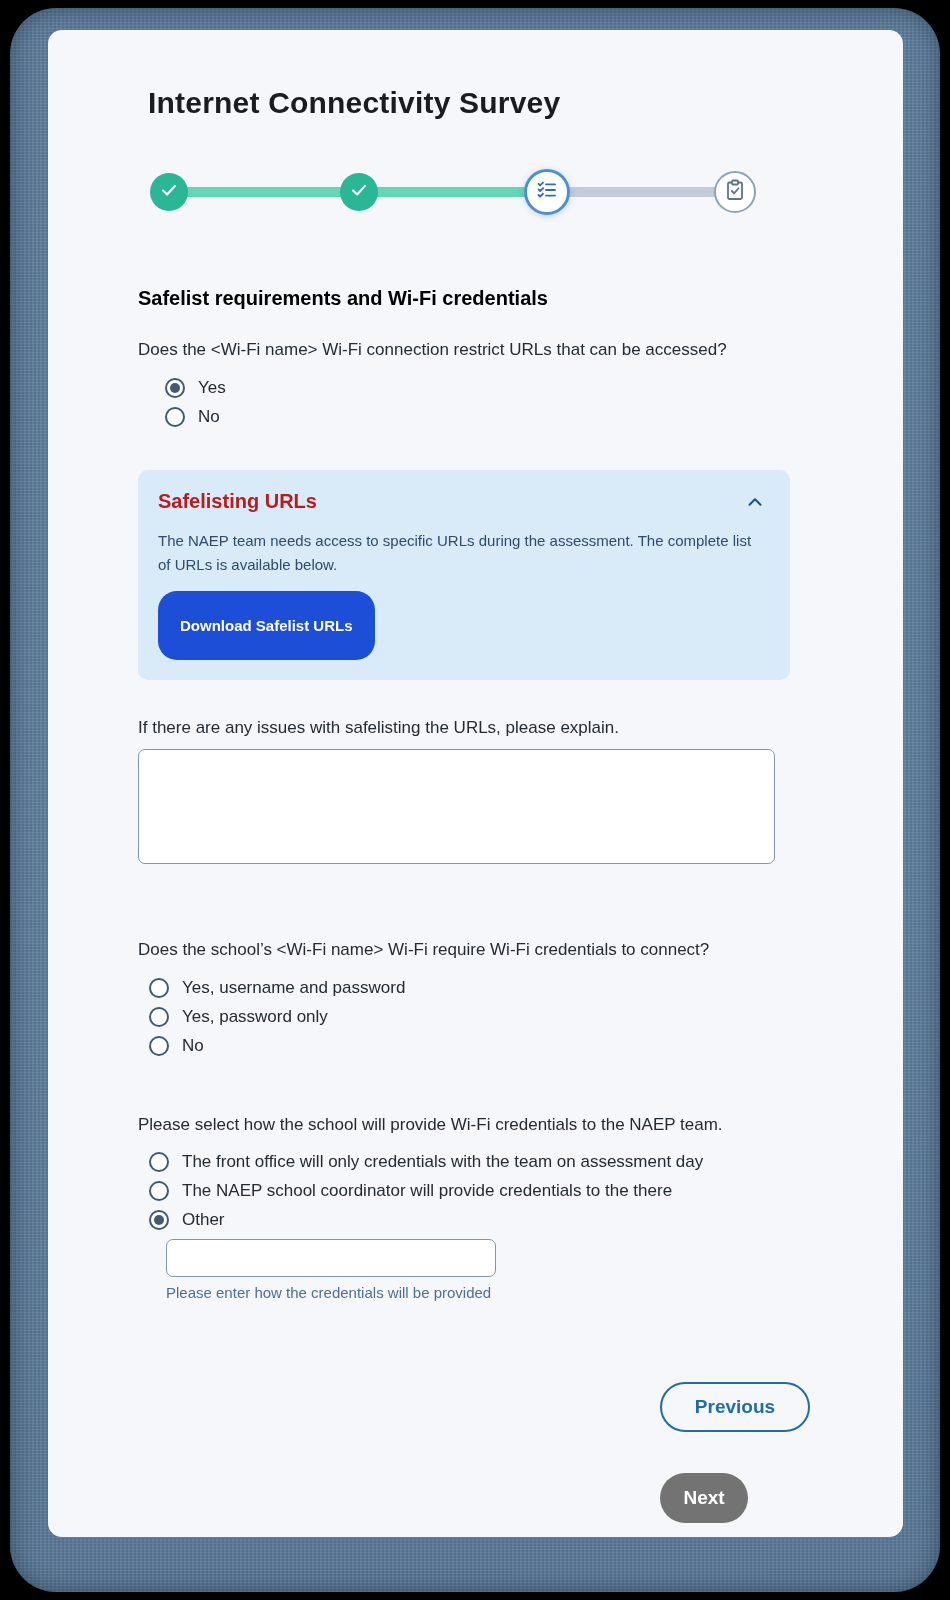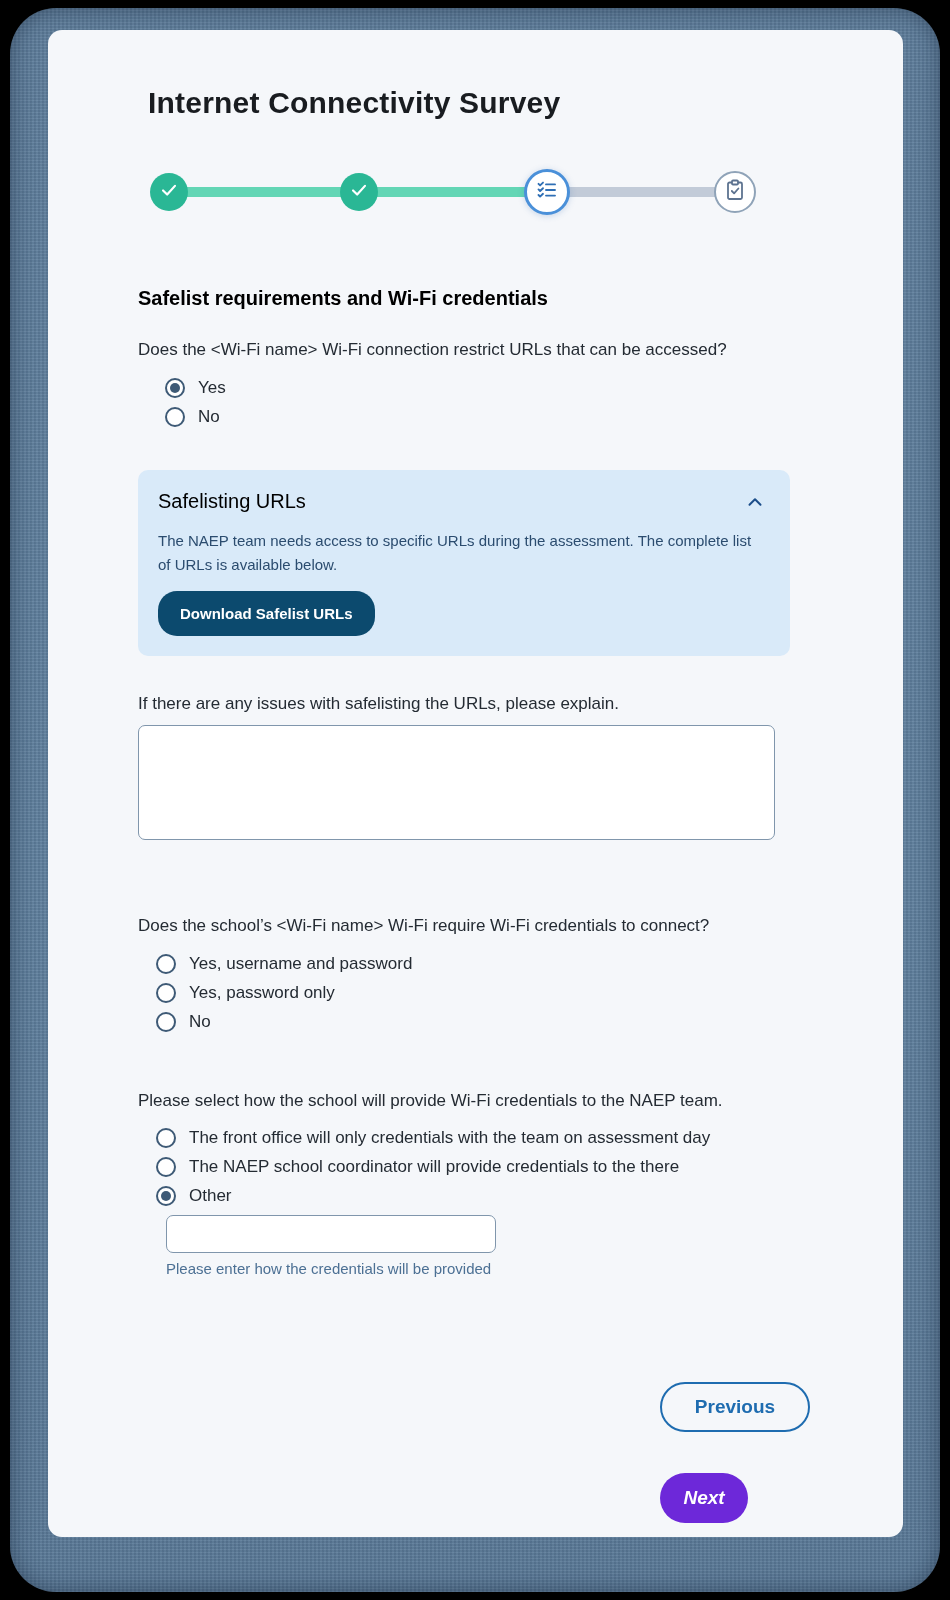--- a/index.html
+++ b/index.html
@@ -52,44 +52,44 @@
   .content { margin-left:90px; width:652px; }
   .section-heading { margin-top:71px; font-size:20px; font-weight:700; color:#000000; }
   .question { font-size:17px; color:#242b33; line-height:1.4; }
   .q1 { margin-top:28px; }
   .q2 { margin-top:70px; }
   .q3 { margin-top:57px; }
 
   .radio-group { margin-top:16px; }
   .radio-row { display:flex; align-items:center; gap:13px; margin-bottom:9px; cursor:pointer; }
   .indent-lg .radio-row { margin-left:27px;align-items:flex-end; }
-  .indent-sm .radio-row { margin-left:18px; }
+  .indent-sm .radio-row { margin-left:11px; }
   .radio {
     width:20px; height:20px; flex:none; border:2px solid #3e5a76; border-radius:50%;
     background:#fff; position:relative;
   }
   .radio.checked::after {
     content:""; position:absolute; inset:3px; border-radius:50%; background:#3e5a76;
   }
   .radio-label { font-size:17px; color:#242b33; }
 
   
   .panel {
     margin-top:43px; width:652px; background:#d9eaf9; border-radius:10px;
     padding:17px 20px 20px 20px;
   }
   .panel-head { display:flex; align-items:center; justify-content:space-between; }
-  .panel-title { font-size:20px; font-weight:400; color:#000000; }
+  .panel-title { font-size:20px; font-weight:700; color:#b91c1c; }
   .chevron-btn { background:none; border:none; cursor:pointer; padding:4px; line-height:0; }
   .panel-body {
     margin-top:12px; font-size:15px; color:#2b4c6f; line-height:1.6; max-width:608px;
   }
   .download-btn {
-    margin-top:14px; display:inline-block; background:#0c4a6e; color:#fff;
-    border:none; border-radius:19px; padding:14px 22px;
+    margin-top:14px; display:inline-block; background:#1d4ed8; color:#fff;
+    border:none; border-radius:19px; padding:26px 22px;
     font-size:15px; font-weight:600; font-family:inherit; cursor:pointer;
   }
 
   .issues-label { margin-top:38px; font-size:17px; color:#242b33; }
   .issues-textarea {
     margin-top:11px; width:637px; height:115px; resize:none;
     border:1px solid #8096ac; border-radius:7px; background:#fff;
     font-family:inherit; font-size:16px; padding:10px 12px; color:#242b33;
   }
 
@@ -97,21 +97,21 @@
     display:block; margin:5px 0 0 28px; width:330px; height:38px;
     border:1px solid #8096ac; border-radius:7px; background:#fff;
     font-family:inherit; font-size:16px; padding:0 12px; color:#242b33;
   }
   .helper-text { margin:7px 0 1px 28px; font-size:15px; color:#4c7094; }
 
   
   .footer { position:absolute; top:1352px; right:93px; display:flex; gap:41px;flex-direction:column; }
   .btn { height:50px; border-radius:25px; font-size:19px; font-weight:600; font-family:inherit; cursor:pointer; }
   .btn-prev { width:150px; background:transparent; border:2px solid #1e6cb0; color:#1e6cb0; }
-  .btn-next { width:88px; background:#6d28d9; border:none; color:#fff;font-style:italic; }
+  .btn-next { width:88px; background:#737373; border:none; color:#fff; }
 </style>
 </head>
 <body>
 
 <div class="frame"></div>
 
 <div class="card">
 
   <h1 class="page-title">Internet Connectivity Survey</h1>
 

